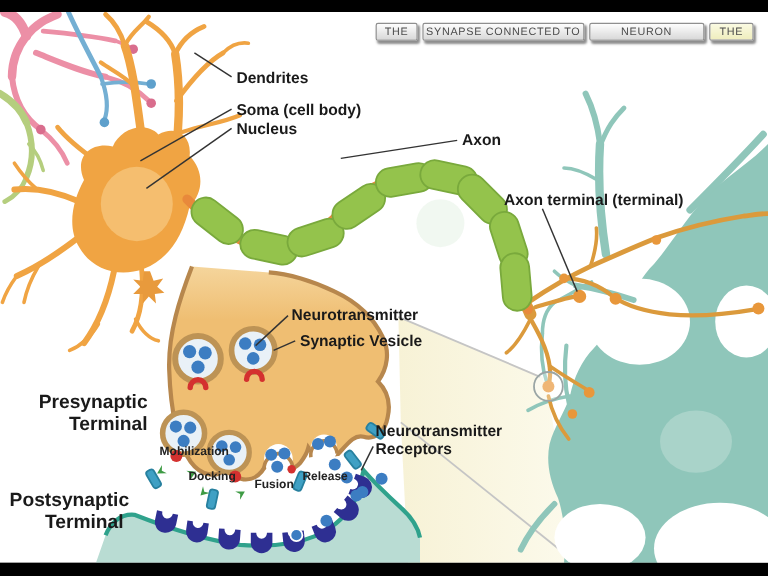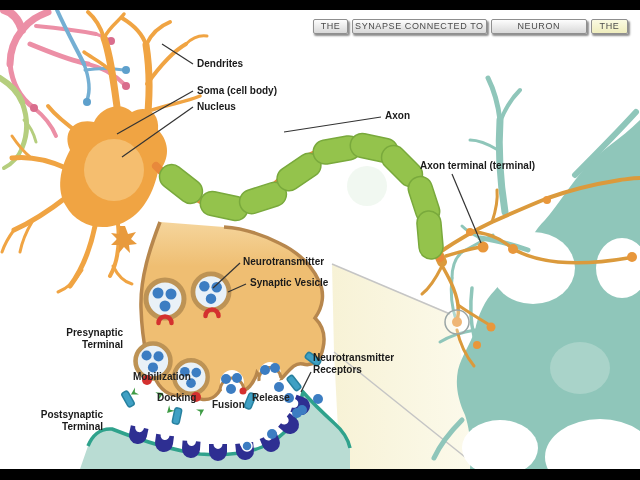--- a/index.html
+++ b/index.html
@@ -1,21 +1,21 @@
 <!DOCTYPE html>
 <html><head>
 <meta charset="utf-8">
 <style>
   html,body{margin:0;padding:0;background:#000;}
   .screen{position:relative;width:640px;height:480px;background:#000;overflow:hidden;
           font-family:"Liberation Sans","DejaVu Sans",sans-serif;}
   .screen svg{position:absolute;left:0;top:0;}
-  .lbl{position:absolute;font-weight:bold;color:#1a1a1a;font-size:10px;line-height:1.15;white-space:nowrap;}
+  .lbl{position:absolute;font-weight:bold;color:#1a1a1a;font-size:13px;line-height:1.15;white-space:nowrap;}
   .ml{white-space:pre-line;}
-  .big{font-size:10px;}
+  .big{font-size:16px;}
   .stage{font-size:10px;color:#222;margin-top:47px;}
   .right{text-align:right;}
   .menu{position:absolute;left:313px;top:19px;width:315px;display:flex;flex-direction:row;gap:4px;}
   .btn{height:13px;border:1px solid #8f8f8f;border-radius:2px;
        background:linear-gradient(#fdfdfd,#d8d8d8);
        box-shadow:1.5px 2px 2px rgba(0,0,0,0.45);
        font-size:9px;line-height:13px;text-align:center;color:#4b4b4b;
        letter-spacing:0.6px;cursor:pointer;overflow:hidden;}
   .btn.selected{background:linear-gradient(#fafae2,#efedbd);}
 </style>

